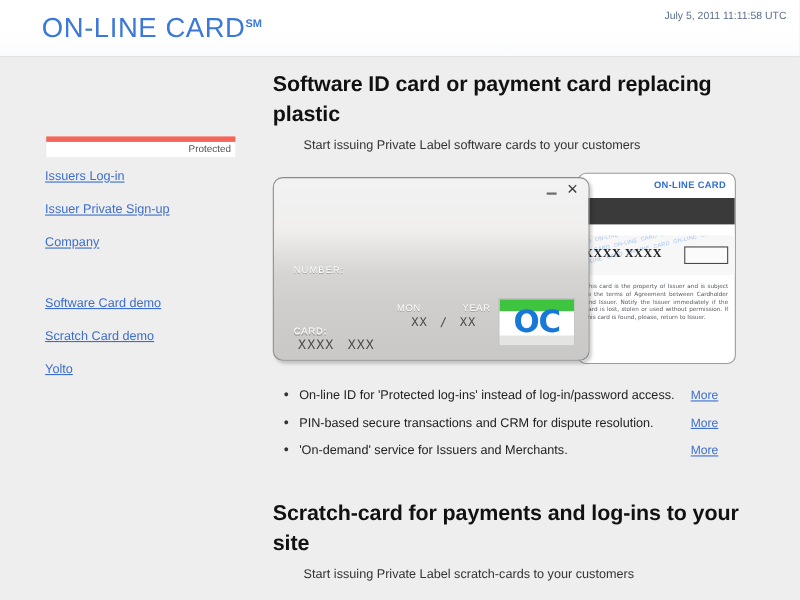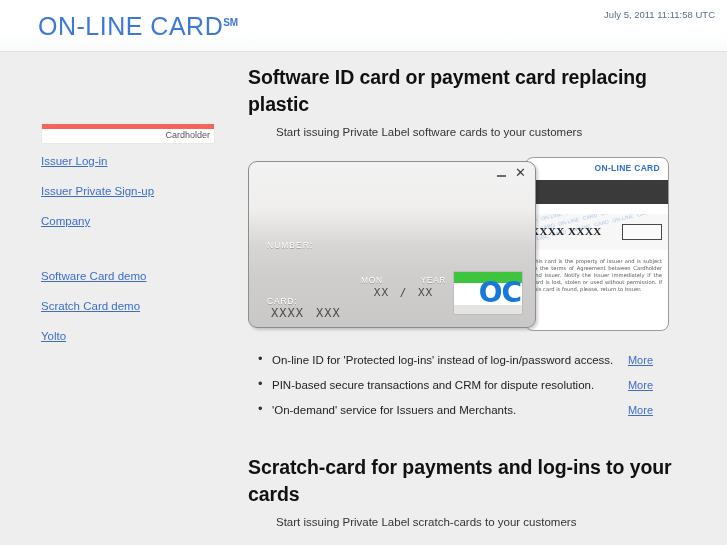--- a/index.html
+++ b/index.html
@@ -349,21 +349,20 @@
     left: 0;
     top: -5px;
     width: 100%;
     text-align: center;
     font-size: 28px;
     font-weight: bold;
     color: #1878d8;
     font-family: "DejaVu Sans", sans-serif;
     letter-spacing: -1px;
     line-height: 30px;
-    padding-left: 12px;
   }
 
   
   .bullets {
     margin-top: 22px;
     width: 405px;
   }
   .bullet-row {
     display: flex;
     align-items: baseline;
@@ -407,25 +406,25 @@
     <span>ON-LINE CARD</span><span class="sm">SM</span>
   </div>
   <div class="header-date">July 5, 2011 11:11:58 UTC</div>
 </div>
 
 <div class="page">
 
   <div class="sidebar">
     <div class="nav-box">
       <div class="nav-box-bar"></div>
-      <div class="nav-box-label">Cardholder</div>
+      <div class="nav-box-label">Protected</div>
     </div>
 
     <div class="nav-links">
-      <a class="nav-link">Issuer Log-in</a>
+      <a class="nav-link">Issuers Log-in</a>
       <a class="nav-link">Issuer Private Sign-up</a>
       <a class="nav-link">Company</a>
       <div class="nav-gap"></div>
       <a class="nav-link">Software Card demo</a>
       <a class="nav-link">Scratch Card demo</a>
       <a class="nav-link">Yolto</a>
     </div>
   </div>
 
   <div class="main">
@@ -487,18 +486,18 @@
         <div class="bullet-text">PIN-based secure transactions and CRM for dispute resolution.</div>
         <a class="more-link">More</a>
       </div>
       <div class="bullet-row">
         <div class="bullet-text">'On-demand' service for Issuers and Merchants.</div>
         <a class="more-link">More</a>
       </div>
     </div>
 
     <div class="section-two">
-      <h1 class="section-title">Scratch-card for payments and log-ins to your cards</h1>
+      <h1 class="section-title">Scratch-card for payments and log-ins to your site</h1>
       <div class="section-sub">Start issuing Private Label scratch-cards to your customers</div>
     </div>
 
   </div>
 </div>
 
 </body></html>

